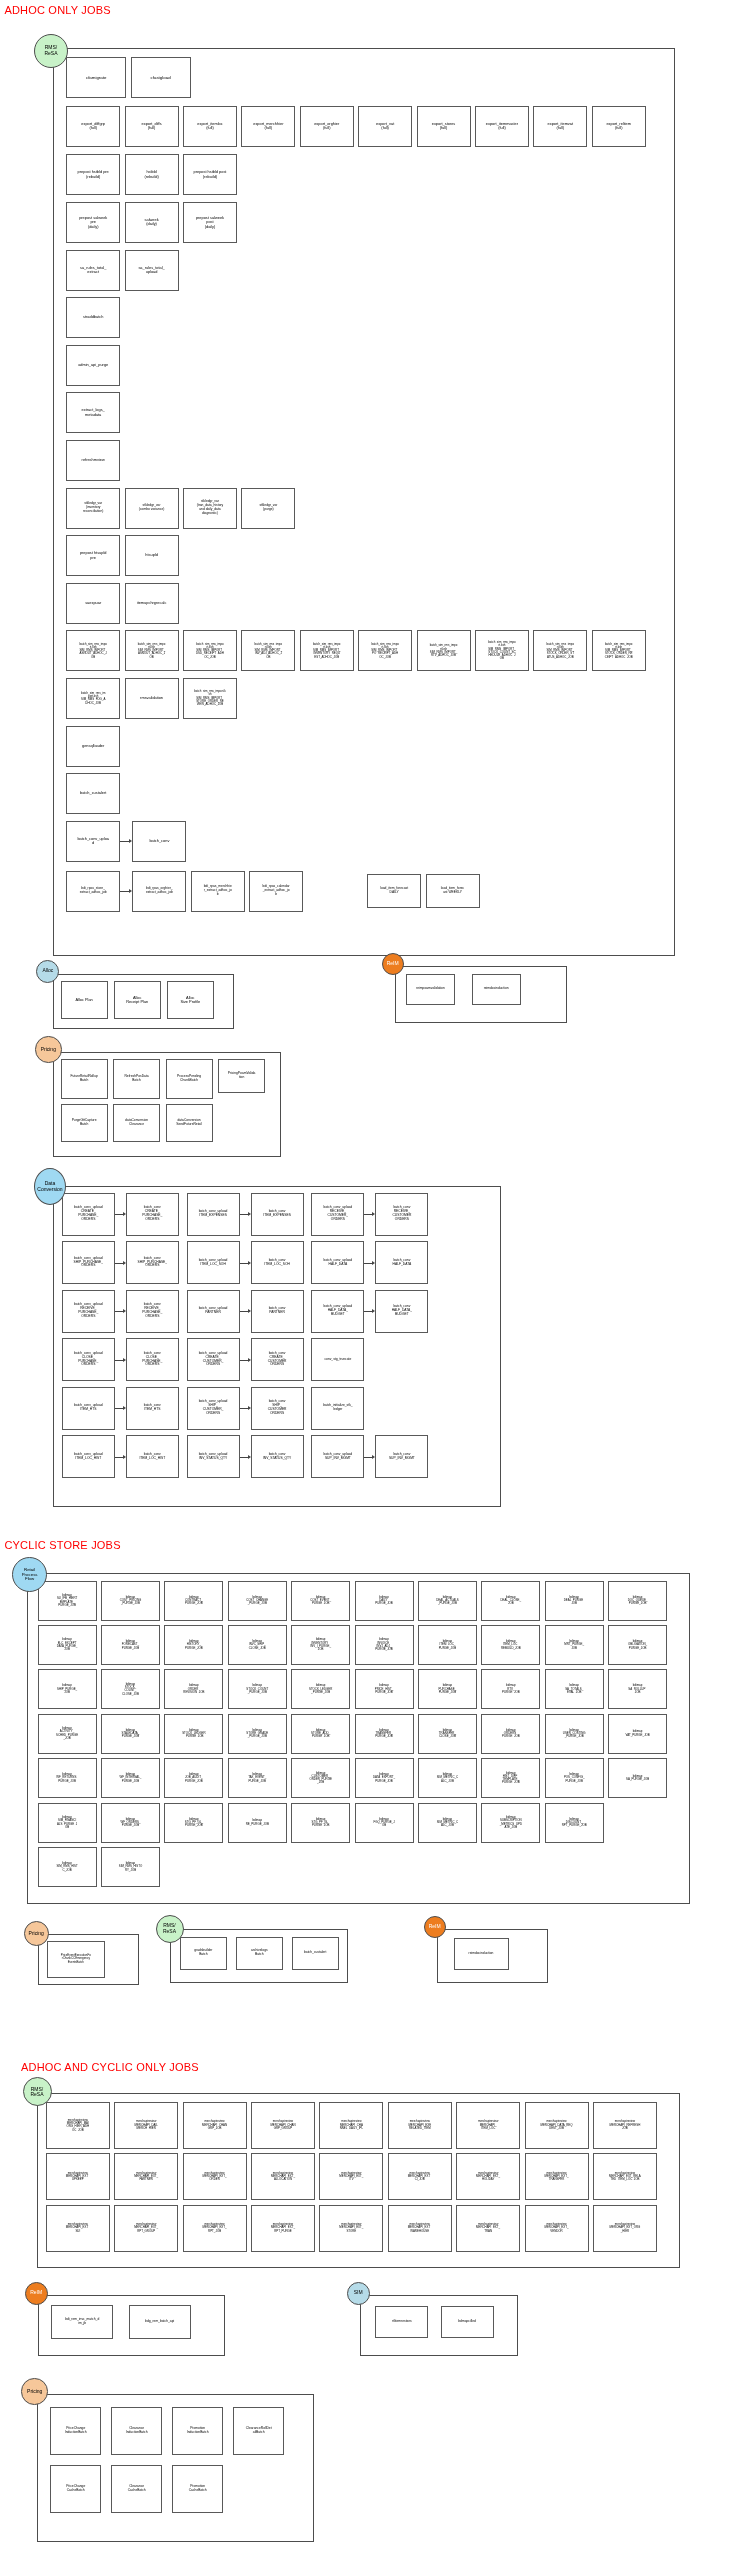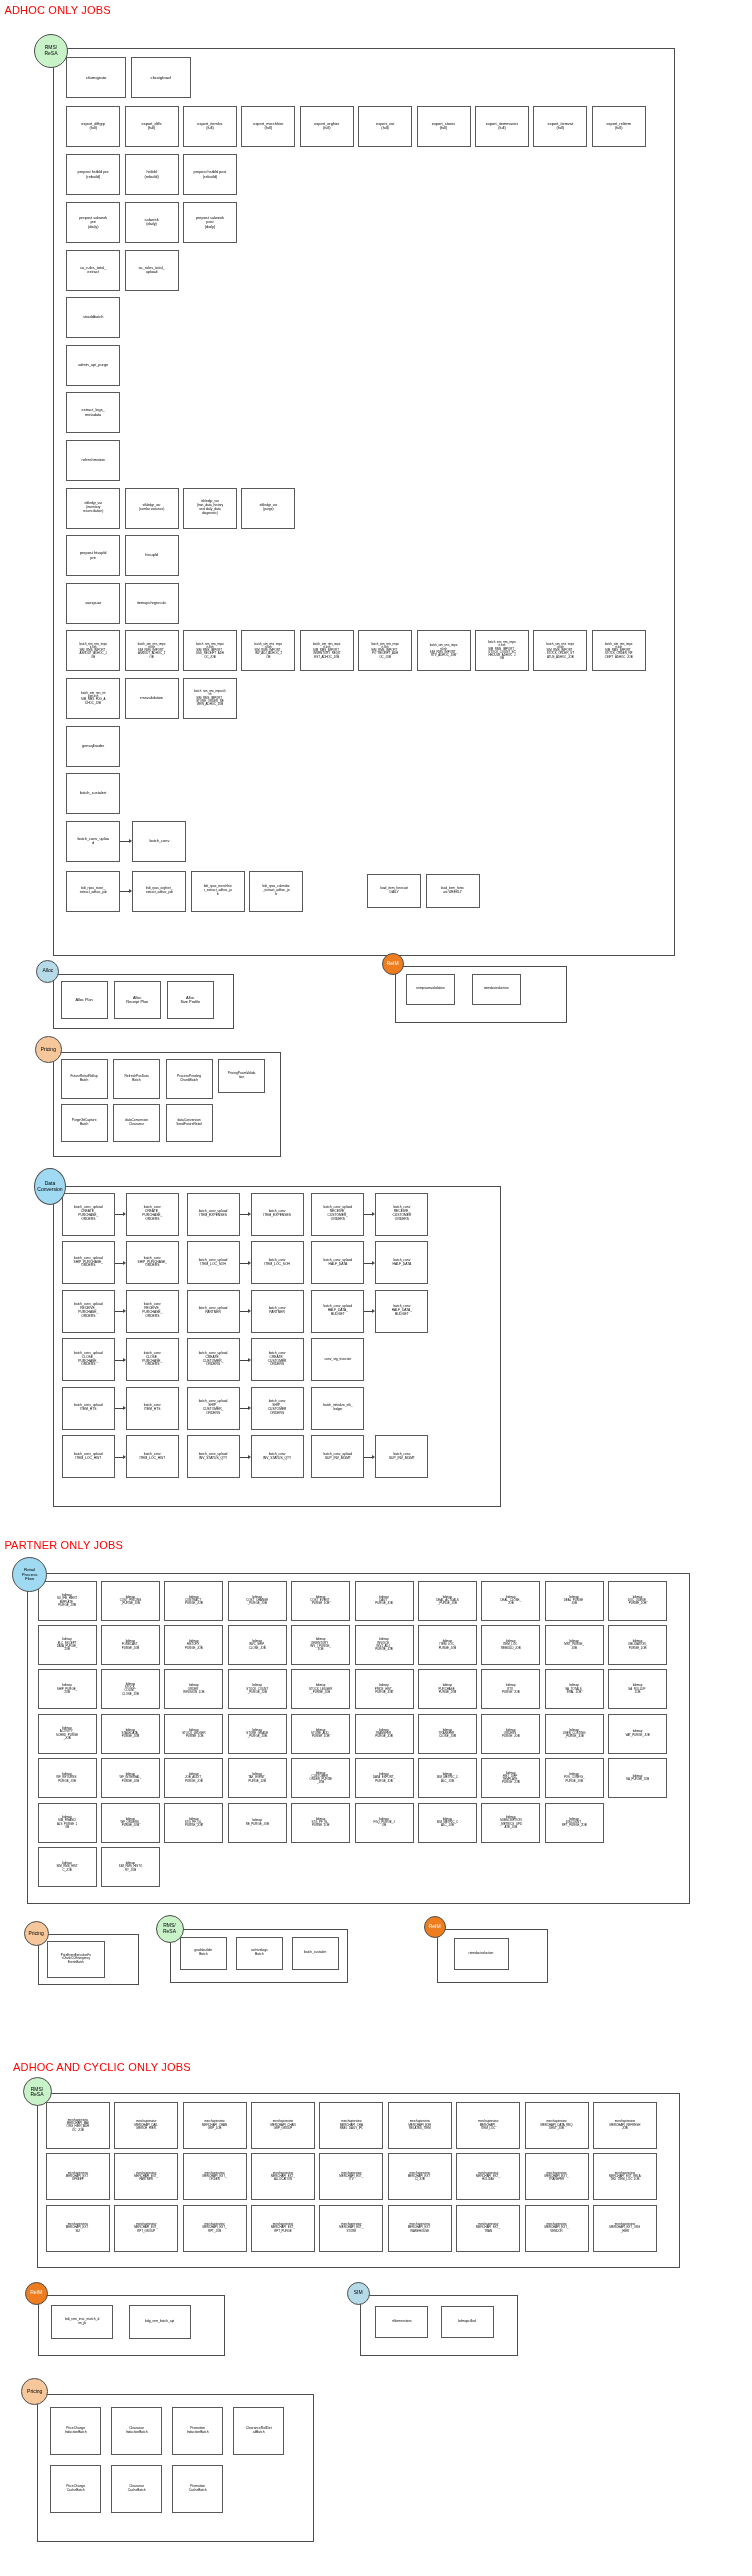--- a/index.html
+++ b/index.html
@@ -474,21 +474,21 @@
           <div class="node t8" style="width: 53px; height: 43px;">batch_conv_upload
 SUP_INV_MGMT</div>
           <div class="arrow" style="width: 11px; height: 43px;"></div>
           <div class="node t8" style="width: 53px; height: 43px;">batch_conv
 SUP_INV_MGMT</div>
         </div>
       </div>
   </div>
 
   <div style="position:absolute; left:4.4px; top:1539px;">
-    <div class="section-title">PARTNER ONLY JOBS</div>
+    <div class="section-title">CYCLIC STORE JOBS</div>
   </div>
 
   <div class="group" style="position:absolute; left:26.6px; top:1573px; width:663px; height:331px;">
     <div class="bubble" style="left:-15.5px; top:-16.6px; width:35px; height:35px; background:#9fd9f2; white-space:pre-line; font-size:4.4px;">Retail
 Process
 Flow</div>
     <div id="rpf-rows" style="padding:6.6px 0 0 10px;">
         <div class="boxgrid" style="gap: 4.4px; margin-bottom: 4.4px;">
           <div class="node t7" style="width: 59px; height: 40px;">bdimap
 SU_IFB_HIERT
@@ -726,21 +726,21 @@
     </div>
   </div>
 
   <div class="group" style="position:absolute; left:437px; top:1929px; width:111px; height:54px;">
     <div class="bubble" style="left:-14.4px; top:-14.4px; width:22px; height:22px; background:#ed7d1f; color:#fff;">ReIM</div>
     <div class="boxgrid" style="padding:7.8px 0 0 15.5px;">
       <div class="node t8" style="width:55px;height:32px;">reimdocinduction</div>
     </div>
   </div>
 
-  <div style="position:absolute; left:13px; top:2061px;">
+  <div style="position:absolute; left:21px; top:2061px;">
     <div class="section-title">ADHOC AND CYCLIC ONLY JOBS</div>
   </div>
 
   <div class="group" style="position:absolute; left:37px; top:2093px; width:643px; height:175px;">
     <div class="bubble" style="left:-15.5px; top:-16.6px; width:29px; height:29px; background:#c8f2c8; white-space:pre-line;">RMS/
 ReSA</div>
     <div id="both-rows" style="padding:7.8px 0 0 7.8px;">
         <div class="boxgrid" style="gap: 4.4px; margin-bottom: 4.4px;">
           <div class="node t7" style="width: 64px; height: 47px;">merchapireview
 MERCHAPI_MAI

